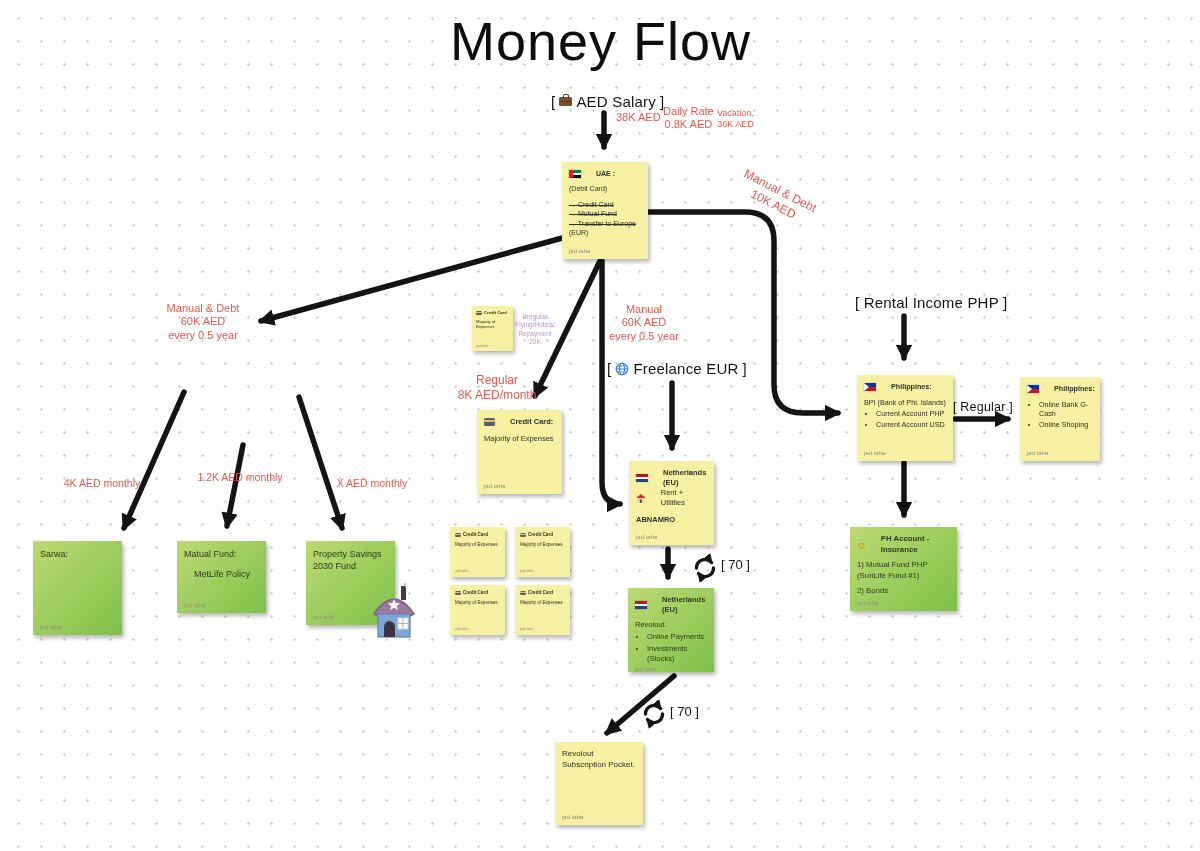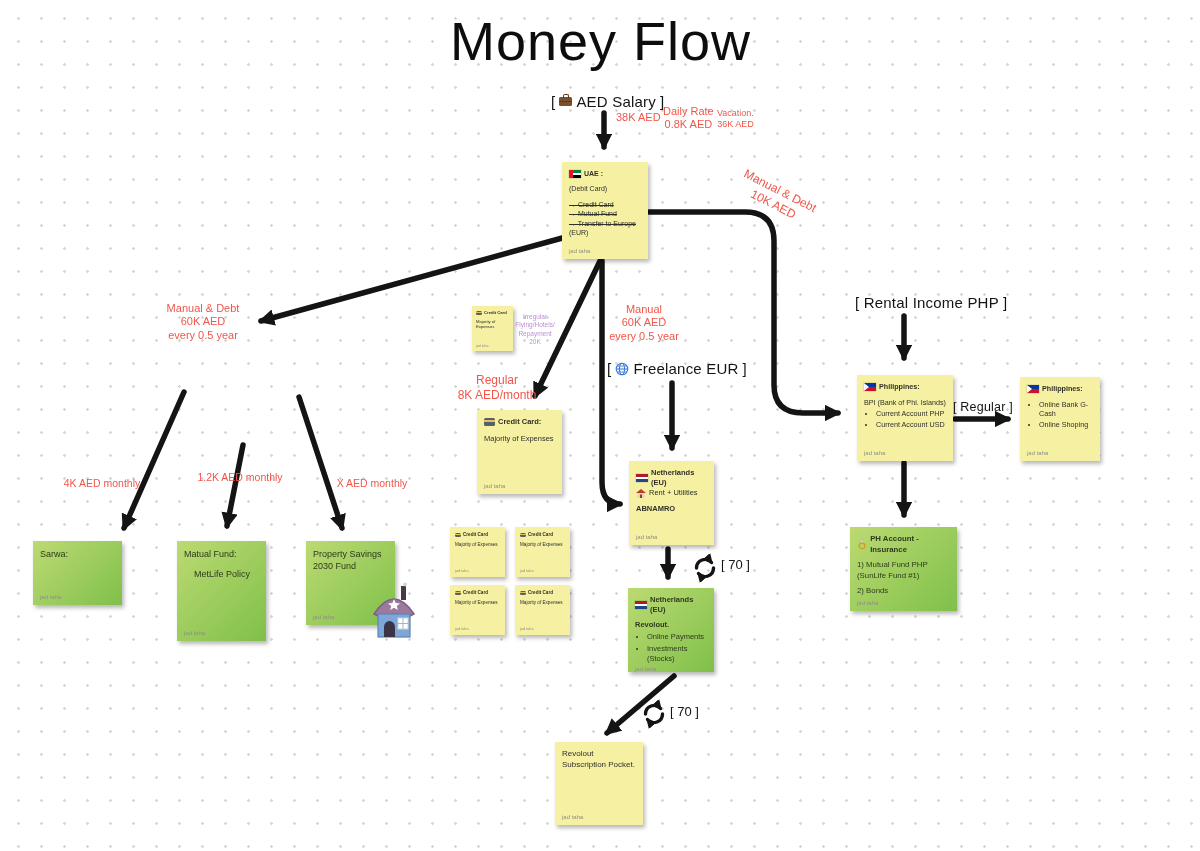--- a/index.html
+++ b/index.html
@@ -22,21 +22,21 @@
   }
   .red-note{position:absolute;color:#f0564a;font-weight:500;text-align:center;line-height:1.22;white-space:nowrap;}
   .purple-note{position:absolute;color:#bd8fd6;font-weight:500;text-align:center;line-height:1.3;font-size:6.5px;}
   .sticky{
     position:absolute;background:#f5f0a2;box-sizing:border-box;
     padding:7px 6px 4px 7px;display:flex;flex-direction:column;color:#30302a;
     box-shadow:1.5px 2.5px 4px rgba(0,0,0,.28);line-height:1.35;
   }
   .sticky.green{background:linear-gradient(135deg,#bcda72 0%,#7fc04a 100%);color:#2e3a1d;}
   .sticky .author{margin-top:auto;font-size:6px;color:#8f9183;}
-  .sticky .t-row{display:flex;align-items:center;gap:3px;font-weight:600;}
+  .sticky .t-row{display:flex;align-items:center;gap:15px;font-weight:600;}
   .sticky ul{margin:2px 0 0 2px;padding-left:10px;}
   .sticky li{margin:0 0 1px 0;}
   .struck{text-decoration:line-through;}
   .diamond{
     position:absolute;background:#f5f0a2;display:flex;flex-direction:column;
     align-items:center;justify-content:center;text-align:center;
     clip-path:polygon(50% 0,100% 50%,50% 100%,0 50%);
     font-size:14.5px;color:#222;line-height:1.5;
     filter:drop-shadow(1px 2px 2px rgba(0,0,0,.2));
   }
@@ -198,21 +198,21 @@
       <path d="M23.5,15 A8.5,8.5 0 0 1 8.5,20.5" marker-end="url(#ah)"></path>
     </g>
   </svg>
   <div class="loop70" style="left:721px;top:557px;">[ 70 ]</div>
 
   <div class="sticky green" style="left:628px;top:588px;width:86px;height:84px;font-size:7.5px;">
     <div class="t-row">
         <span class="flag flag-nl"></span>
         <span>Netherlands (EU)</span>
       </div>
-    <div style="margin-top:5px;font-weight:bold;">Revolout.</div>
+    <div style="margin-top:5px;">Revolout.</div>
     <ul>
       <li>Online Payments</li>
       <li>Investments (Stocks)</li>
     </ul>
     <div class="author">jad taha</div>
   </div>
 
   <svg class="loop-icon" style="left:639px;top:699px;" width="30" height="30" viewBox="0 0 30 30">
     <g fill="none" stroke="#141414" stroke-width="3.4" stroke-linecap="round">
       <path d="M6.5,15 A8.5,8.5 0 0 1 21.5,9.5" marker-end="url(#ah)"></path>
@@ -265,25 +265,25 @@
     </div>
     <div style="margin-top:5px;">1) Mutual Fund PHP (SunLife Fund #1)</div>
     <div style="margin-top:5px;">2) Bonds</div>
     <div class="author">jad taha</div>
   </div>
 
   <div class="red-note" style="left:52px;top:477px;width:100px;font-size:10.5px;">4K AED monthly</div>
   <div class="red-note" style="left:190px;top:471px;width:100px;font-size:10.5px;">1.2K AED monthly</div>
   <div class="red-note" style="left:322px;top:477px;width:100px;font-size:10.5px;">X AED monthly</div>
 
-  <div class="sticky green" style="left:33px;top:541px;width:89px;height:64px;font-size:9px;">
+  <div class="sticky green" style="left:33px;top:541px;width:89px;height:94px;font-size:9px;">
     <div>Sarwa:</div>
     <div class="author">jad taha</div>
   </div>
-  <div class="sticky green" style="left:177px;top:541px;width:89px;height:100px;font-size:9px;">
+  <div class="sticky green" style="left:177px;top:541px;width:89px;height:72px;font-size:9px;">
     <div>Matual Fund:</div>
     <div style="margin-top:8px;text-align:center;">MetLife Policy</div>
     <div class="author">jad taha</div>
   </div>
   <div class="sticky green" style="left:306px;top:541px;width:89px;height:84px;font-size:9px;">
     <div>Property Savings 2030 Fund</div>
     <div class="author">jad taha</div>
   </div>
 
   <svg style="position:absolute;left:372px;top:582px;" width="44" height="56" viewBox="0 0 44 56">

